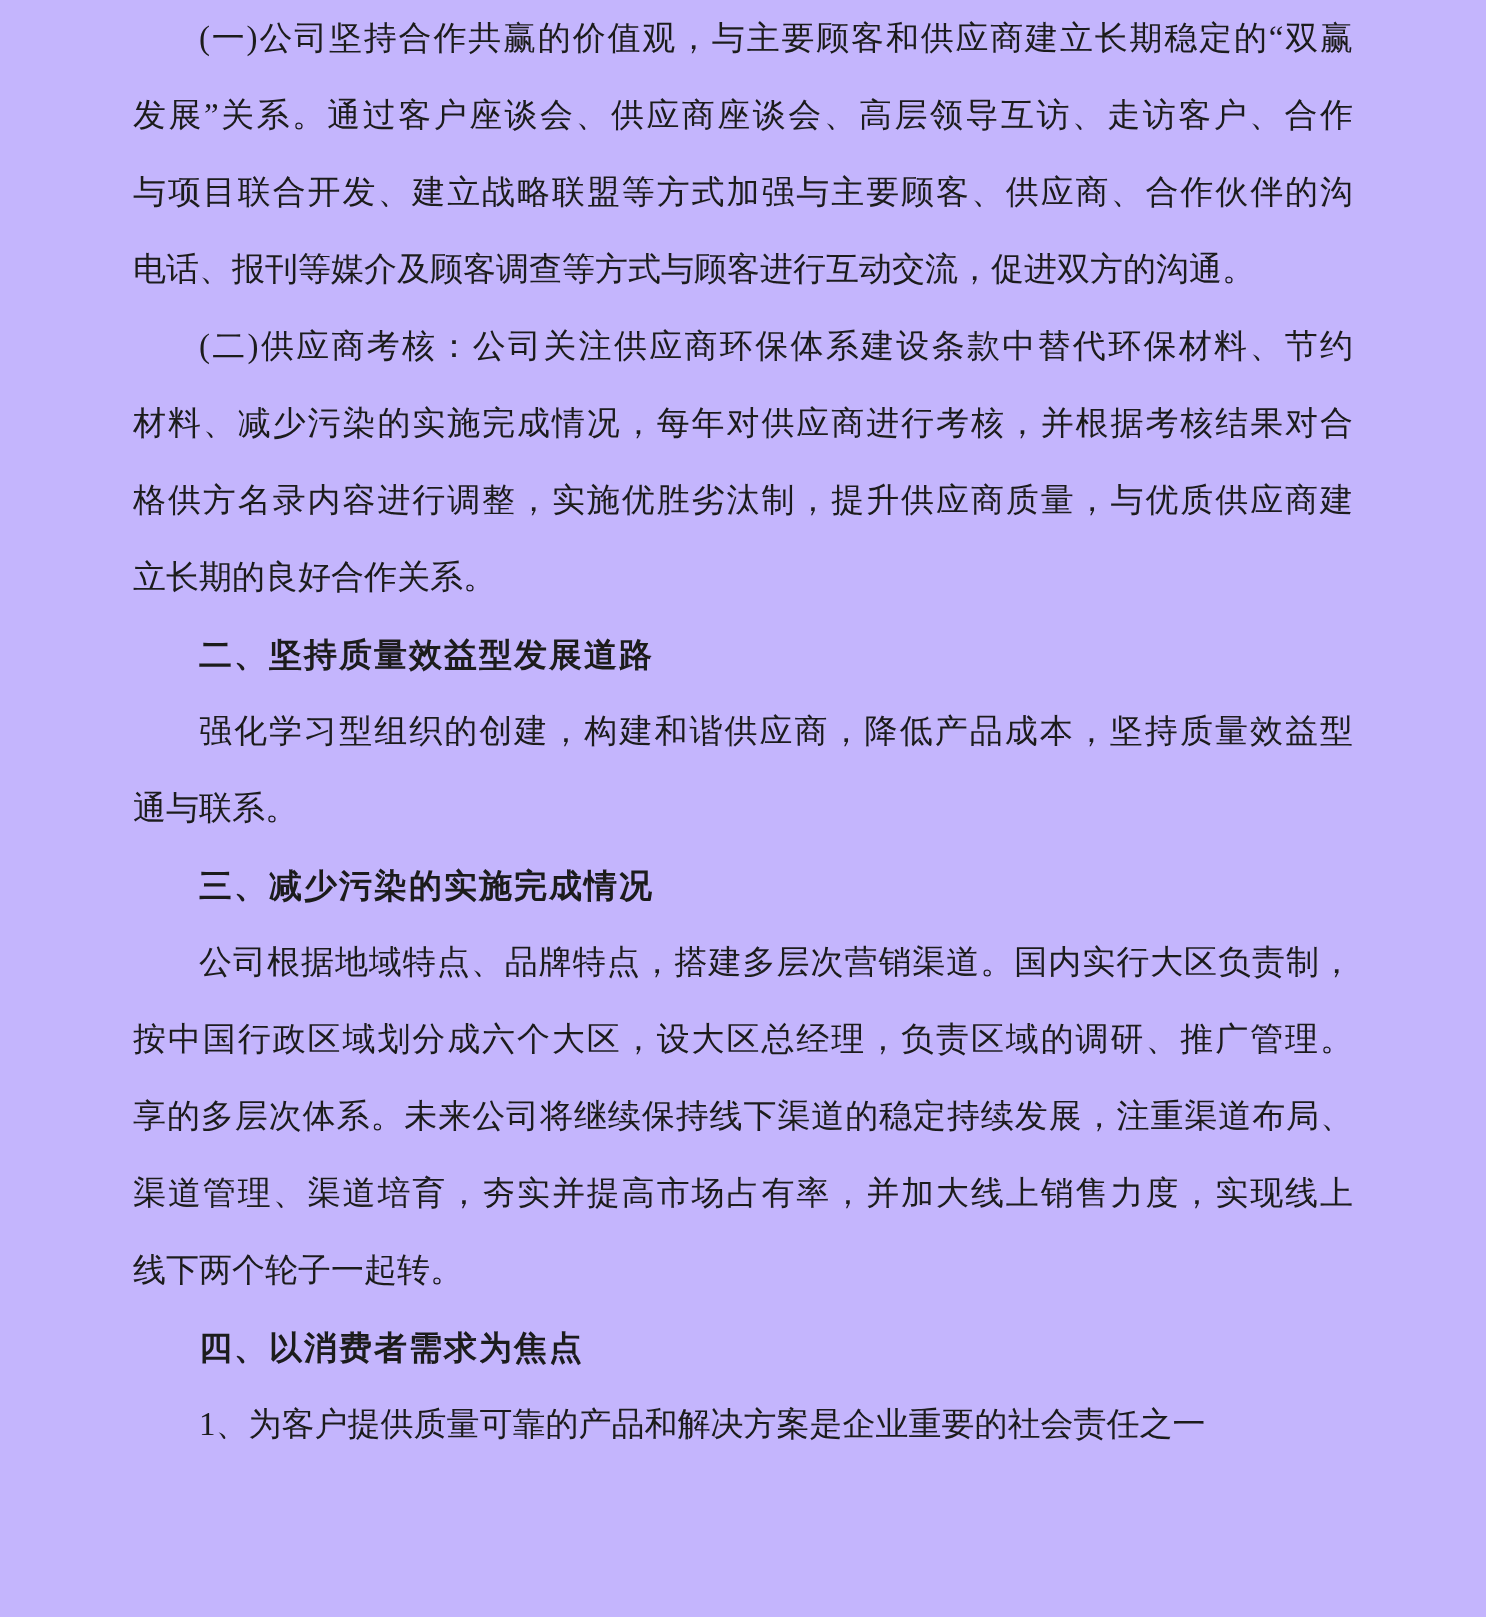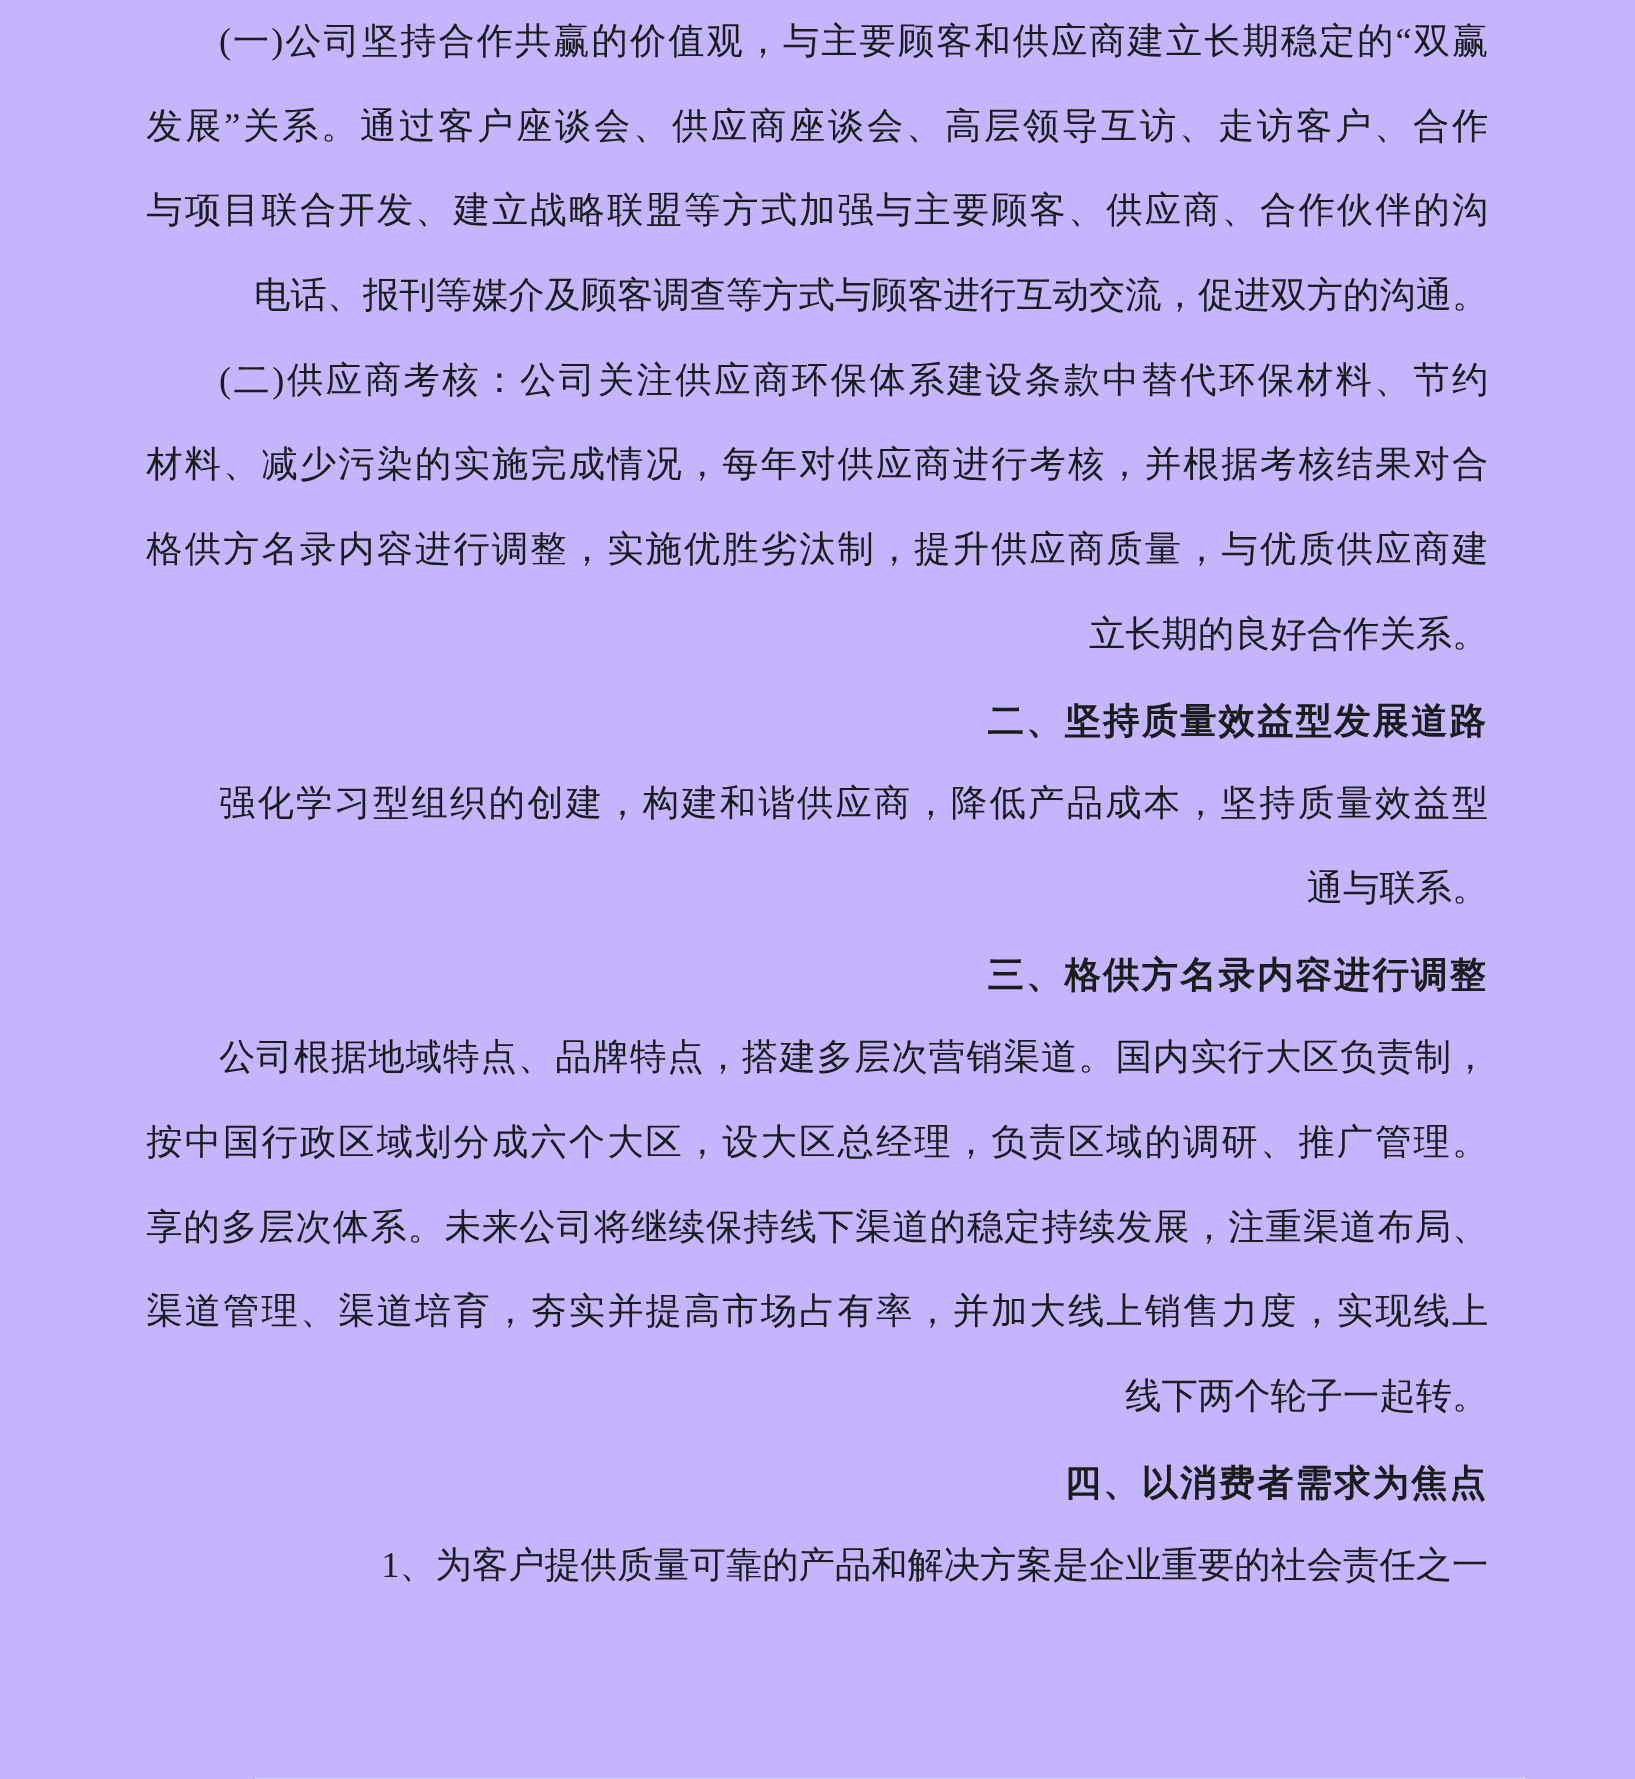--- a/index.html
+++ b/index.html
@@ -18,21 +18,21 @@
     width: 1486px;
     height: 1617px;
     padding: 0 133px;
     background: #c4b5fd;
   }
   .line {
     height: 77px;
     line-height: 77px;
     font-size: 33px;
     color: #1c1c1c;
-    text-align: right;
+    text-align: left;
     white-space: normal;
     overflow: visible;
   }
   
   .line.fill {
     text-align: justify;
     text-align-last: justify;
   }
   
   .line.first {
@@ -52,21 +52,21 @@
     <div class="line fill">发展”关系。通过客户座谈会、供应商座谈会、高层领导互访、走访客户、合作</div>
     <div class="line fill">与项目联合开发、建立战略联盟等方式加强与主要顾客、供应商、合作伙伴的沟</div>
     <div class="line">电话、报刊等媒介及顾客调查等方式与顾客进行互动交流，促进双方的沟通。</div>
     <div class="line first fill">(二)供应商考核：公司关注供应商环保体系建设条款中替代环保材料、节约</div>
     <div class="line fill">材料、减少污染的实施完成情况，每年对供应商进行考核，并根据考核结果对合</div>
     <div class="line fill">格供方名录内容进行调整，实施优胜劣汰制，提升供应商质量，与优质供应商建</div>
     <div class="line">立长期的良好合作关系。</div>
     <div class="line heading first">二、坚持质量效益型发展道路</div>
     <div class="line first fill">强化学习型组织的创建，构建和谐供应商，降低产品成本，坚持质量效益型</div>
     <div class="line">通与联系。</div>
-    <div class="line heading first">三、格供方名录内容进行调整</div>
+    <div class="line heading first">三、减少污染的实施完成情况</div>
     <div class="line first fill">公司根据地域特点、品牌特点，搭建多层次营销渠道。国内实行大区负责制，</div>
     <div class="line fill">按中国行政区域划分成六个大区，设大区总经理，负责区域的调研、推广管理。</div>
     <div class="line fill">享的多层次体系。未来公司将继续保持线下渠道的稳定持续发展，注重渠道布局、</div>
     <div class="line fill">渠道管理、渠道培育，夯实并提高市场占有率，并加大线上销售力度，实现线上</div>
     <div class="line">线下两个轮子一起转。</div>
     <div class="line heading first">四、以消费者需求为焦点</div>
     <div class="line first">1、为客户提供质量可靠的产品和解决方案是企业重要的社会责任之一</div>
   </div>
 
 </body></html>

